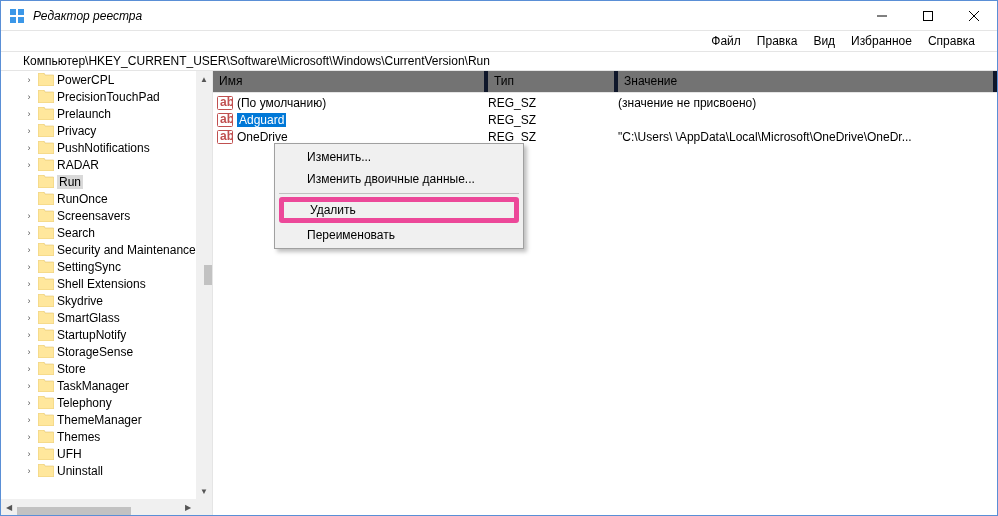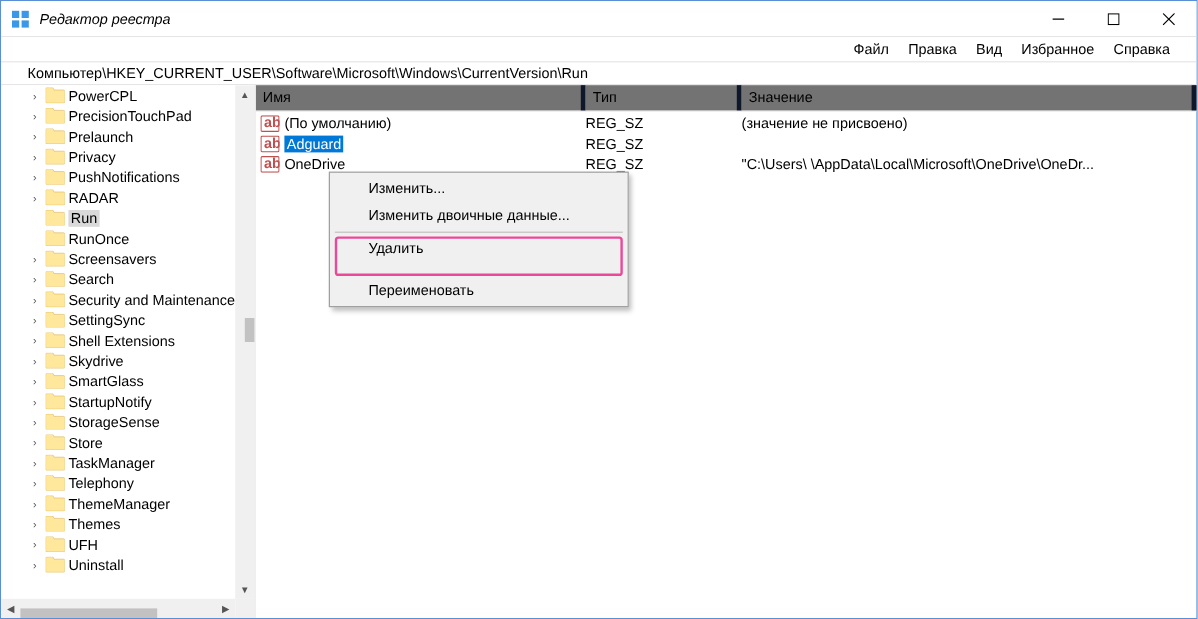--- a/index.html
+++ b/index.html
@@ -25,21 +25,21 @@
 .list-header .col { padding: 3px 6px; border-right: 4px solid #0f172a; background: #737373; }
 .list-rows { position: relative; flex: 1; }
 .row { display: flex; align-items: flex-end; height: 17px; }
 .row .c1 { display: flex; align-items: center; padding-left: 4px; }
 .row .c1 .vi { width: 16px; height: 14px; margin-right: 4px; }
 .row.selected .namecell { background: #0078d7; color: #ffffff; padding: 0 2px; }
 .col1 { width: 275px; } .col2 { width: 130px; } .col3 { flex: 1; white-space: nowrap; overflow: hidden; text-overflow: ellipsis; }
 .ctxmenu { position: absolute; background: #f0f0f0; border: 1px solid #a0a0a0; box-shadow: 3px 3px 4px rgba(0,0,0,.25); padding: 2px; }
 .ctxitem { padding: 4px 40px 4px 30px; white-space: nowrap; }
 .ctxsep { height: 1px; background: #c0c0c0; margin: 3px 2px; }
-.redbox { border: 2px solid #ec4899; border-radius: 3px; padding: 1px 36px 14px 26px; margin: 1px 2px; }
+.redbox { border: 5px solid #ec4899; border-radius: 3px; padding: 1px 36px 1px 26px; margin: 1px 2px; }
 .hscroll { position: absolute; left: 0; right: 16px; bottom: 0; height: 16px; background: #f0f0f0; display: flex; align-items: center; }
 .vscroll { position: absolute; top: 0; bottom: 16px; right: 0; width: 16px; background: #f0f0f0; display: flex; flex-direction: column; align-items: center; }
 .sbtn { width: 16px; height: 16px; display: flex; align-items: center; justify-content: center; color: #555; font-size: 8px; }
 .thumb-h { height: 16px; background: #c2c2c2; }
 .thumb-v { width: 16px; background: #c2c2c2; }
 .corner { position: absolute; right: 0; bottom: 0; width: 16px; height: 16px; background: #f0f0f0; }
 </style>
 </head>
 <body>
 

